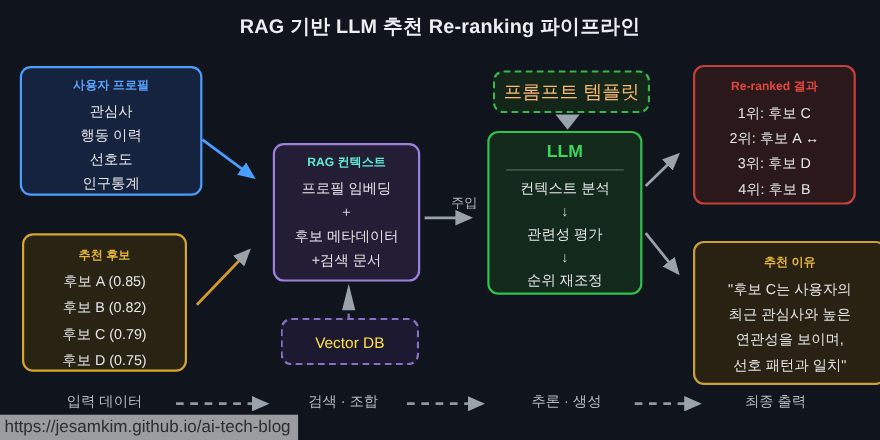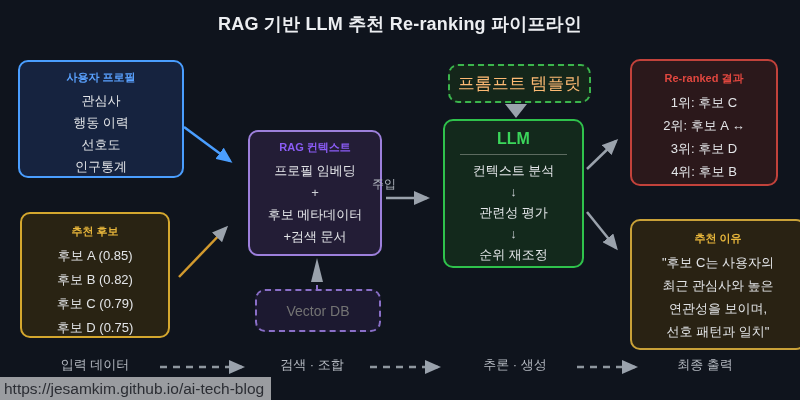--- a/index.html
+++ b/index.html
@@ -24,46 +24,46 @@
   
   #user-profile{left:18px;top:60px;width:166px;height:118px;background:#16233f;border-color:#4a9eff;}
   #user-profile .box-title{color:#5aa2ff;}
   #user-profile .box-line{line-height:22px;text-align:center;}
   
   #candidates{left:20px;top:212px;width:150px;height:126px;background:#292313;border-color:#d4a72e;}
   #candidates .box-title{color:#e6b53b;margin-top:10px;}
   #candidates .box-line{line-height:24px;}
   
   #rag-context{left:248px;top:130px;width:134px;height:126px;background:#231d36;border-color:#9d80dc;}
-  #rag-context .box-title{color:#8b5cf6;}
+  #rag-context .box-title{color:#5eead4;}
   #rag-context .box-line{line-height:22px;}
   
   #vector-db{left:255px;top:289px;width:126px;height:43px;background:#1c1930;border:2px dashed #8a6fc8;
     display:flex;align-items:center;justify-content:center;}
-  #vector-db .box-title{color:#737373;margin:0;font-size:14px;font-weight:400;}
+  #vector-db .box-title{color:#fde047;margin:0;font-size:14px;font-weight:400;}
   
   #prompt-template{left:448px;top:64px;width:143px;height:39px;background:#14261a;border:2px dashed #3bb54d;
     display:flex;align-items:center;justify-content:center;}
   #prompt-template .box-title{color:#fdba74;margin:0;font-size:17px;font-weight:400;}
   
   #llm{left:443px;top:119px;width:141px;height:149px;background:#13291c;border-color:#2fc24c;}
   #llm .box-title{color:#3bd65b;font-size:16px;margin-top:9px;margin-bottom:6px;}
   #llm .sep{width:78%;margin:0 auto 5px auto;border-top:1px solid #5d6b60;}
   #llm .box-line{line-height:21px;}
   
   #reranked{left:630px;top:59px;width:148px;height:127px;background:#2b181b;border-color:#c2423b;}
   #reranked .box-title{color:#e1473f;margin-top:10px;}
   #reranked .box-line{line-height:23px;}
   
   #reason{left:630px;top:219px;width:176px;height:131px;background:#292213;border-color:#c9a138;}
   #reason .box-title{color:#e6b53b;margin-top:10px;}
   #reason .box-line{line-height:23px;}
   
   .edge-label{position:absolute;font-size:12px;color:#aeb4bc;}
-  #inject-label{left:372px;top:176px;text-align:center;}
+  #inject-label{left:410px;top:176px;text-align:center;}
   
   .flow-label{position:absolute;top:356px;width:110px;text-align:center;font-size:13px;color:#b5bac2;}
   
   #arrows{position:absolute;left:0;top:0;pointer-events:none;}
   
   #status-bar{
     position:absolute;left:0;bottom:0;height:23px;background:#9a9ca0;color:#2b2d33;
     font-size:15.5px;line-height:23px;padding:0 7px 0 4px;white-space:nowrap;
   }
 </style>

